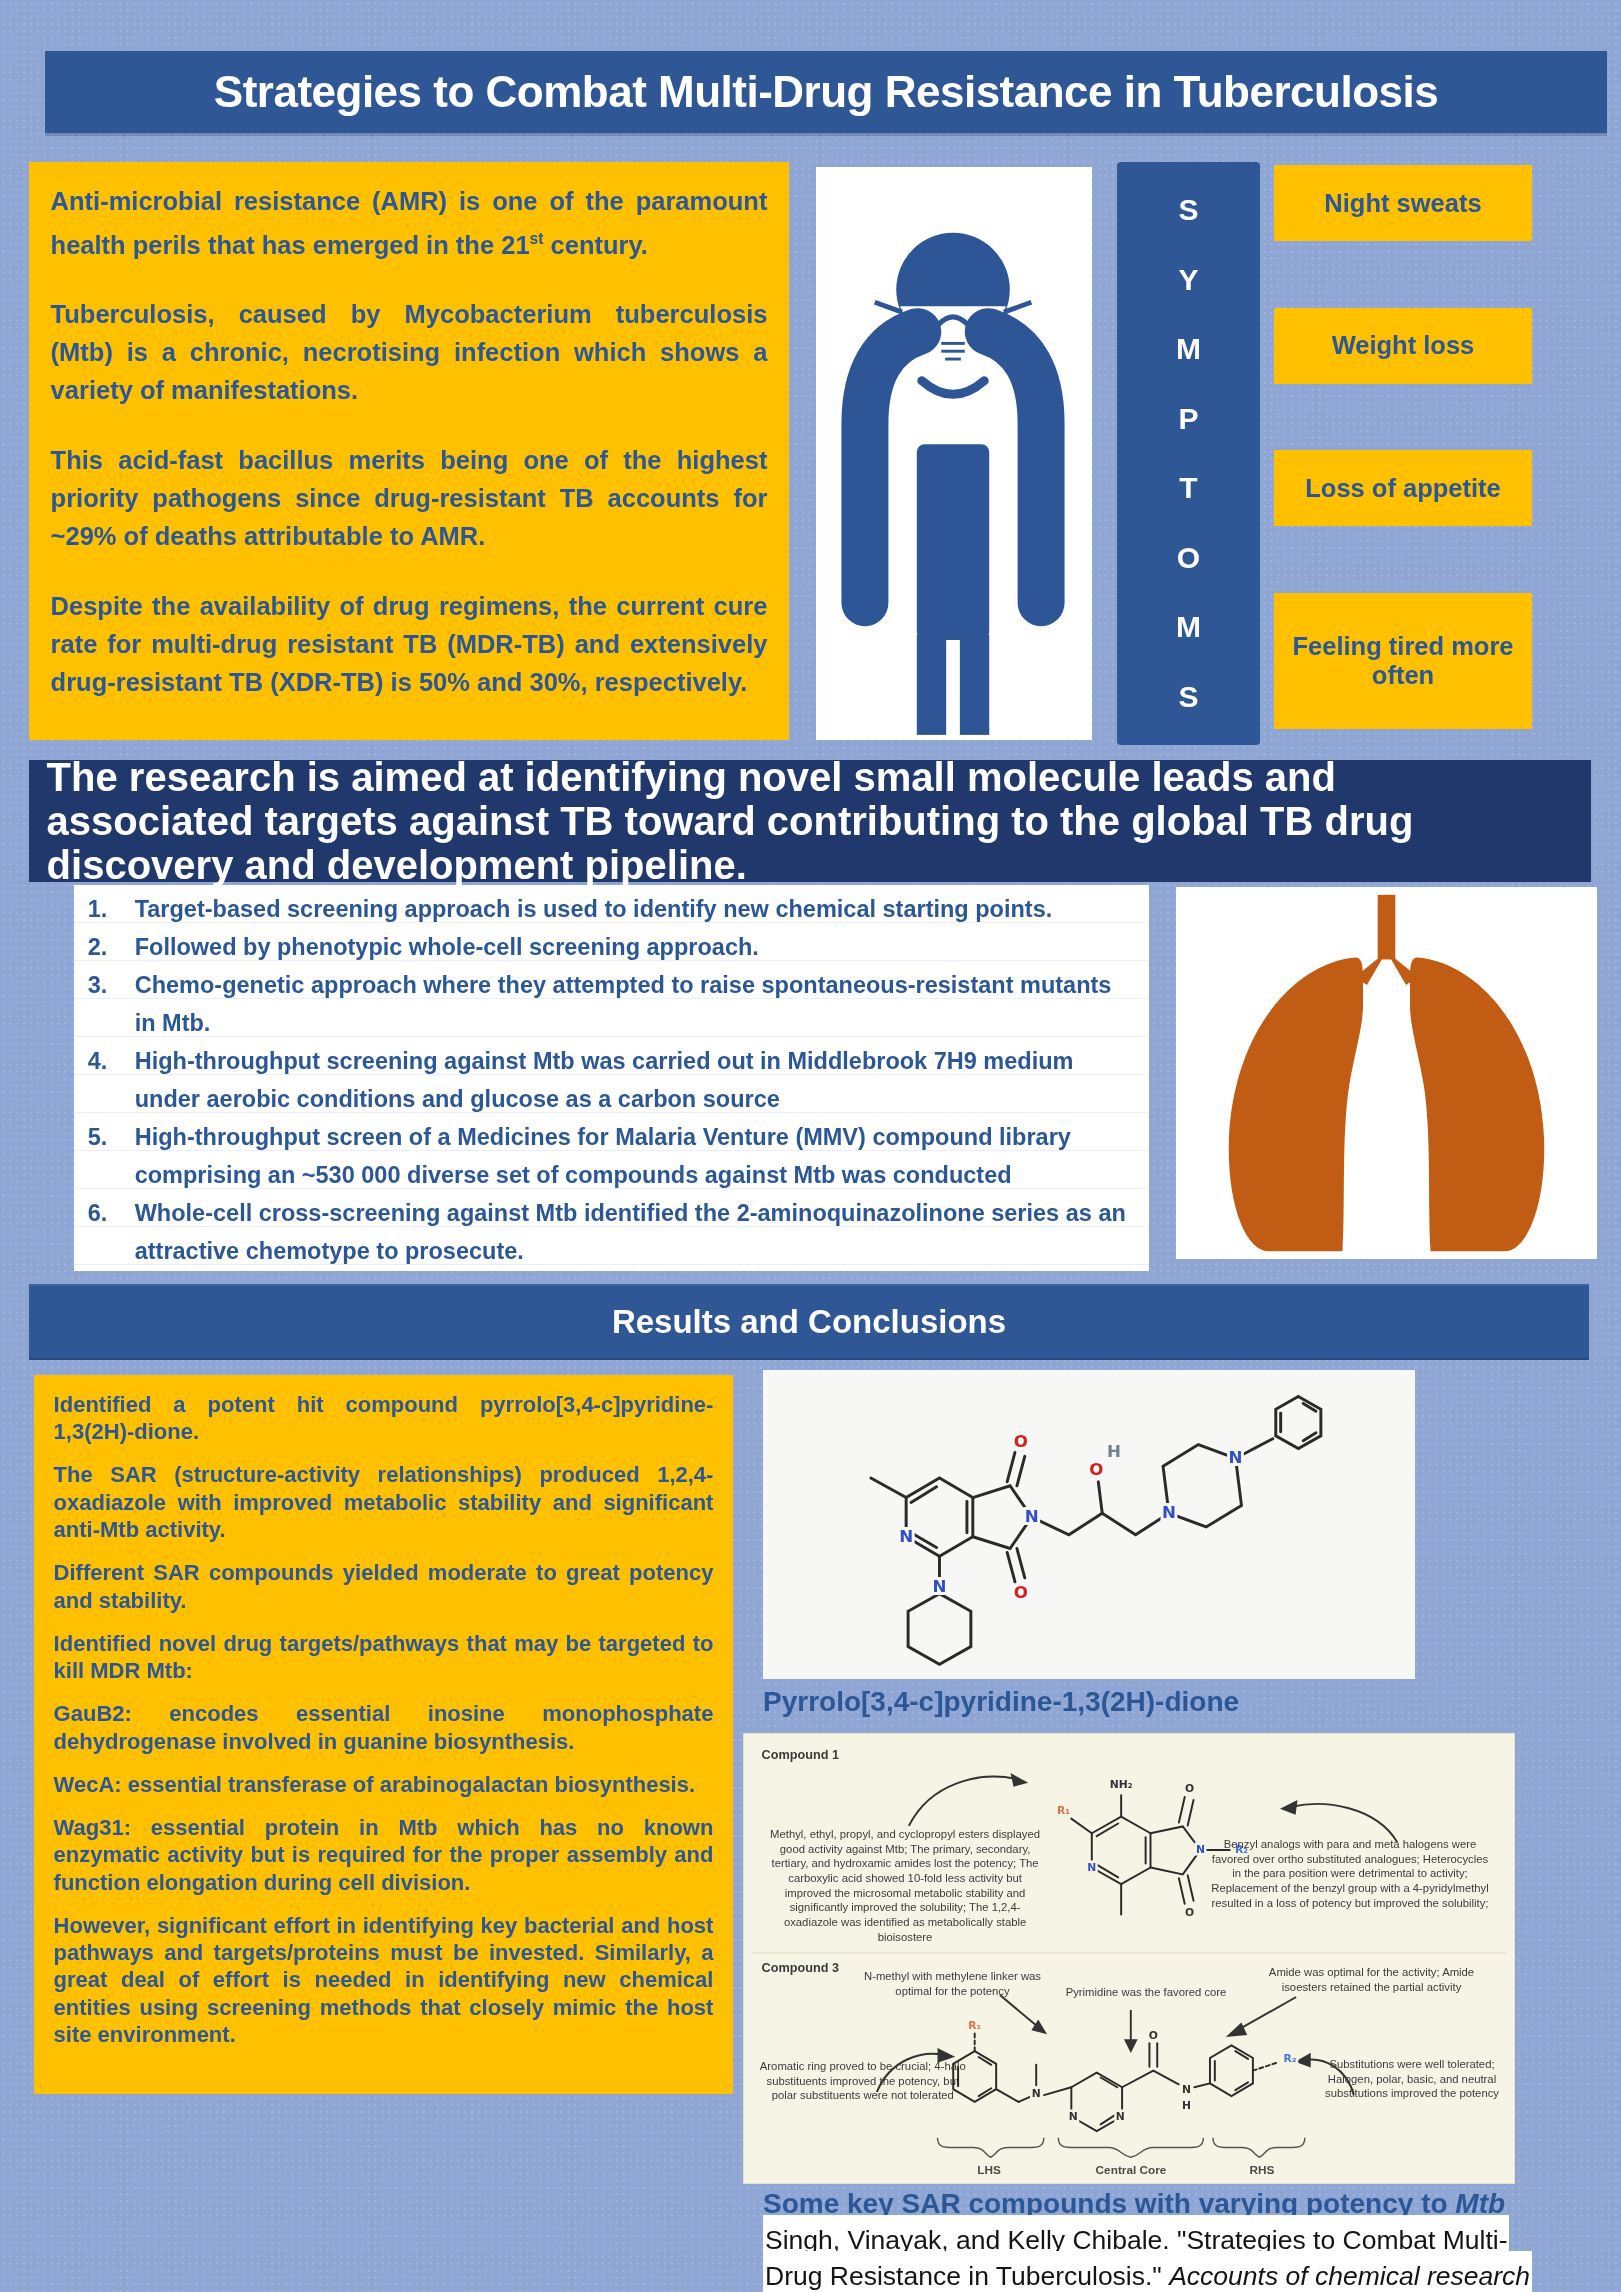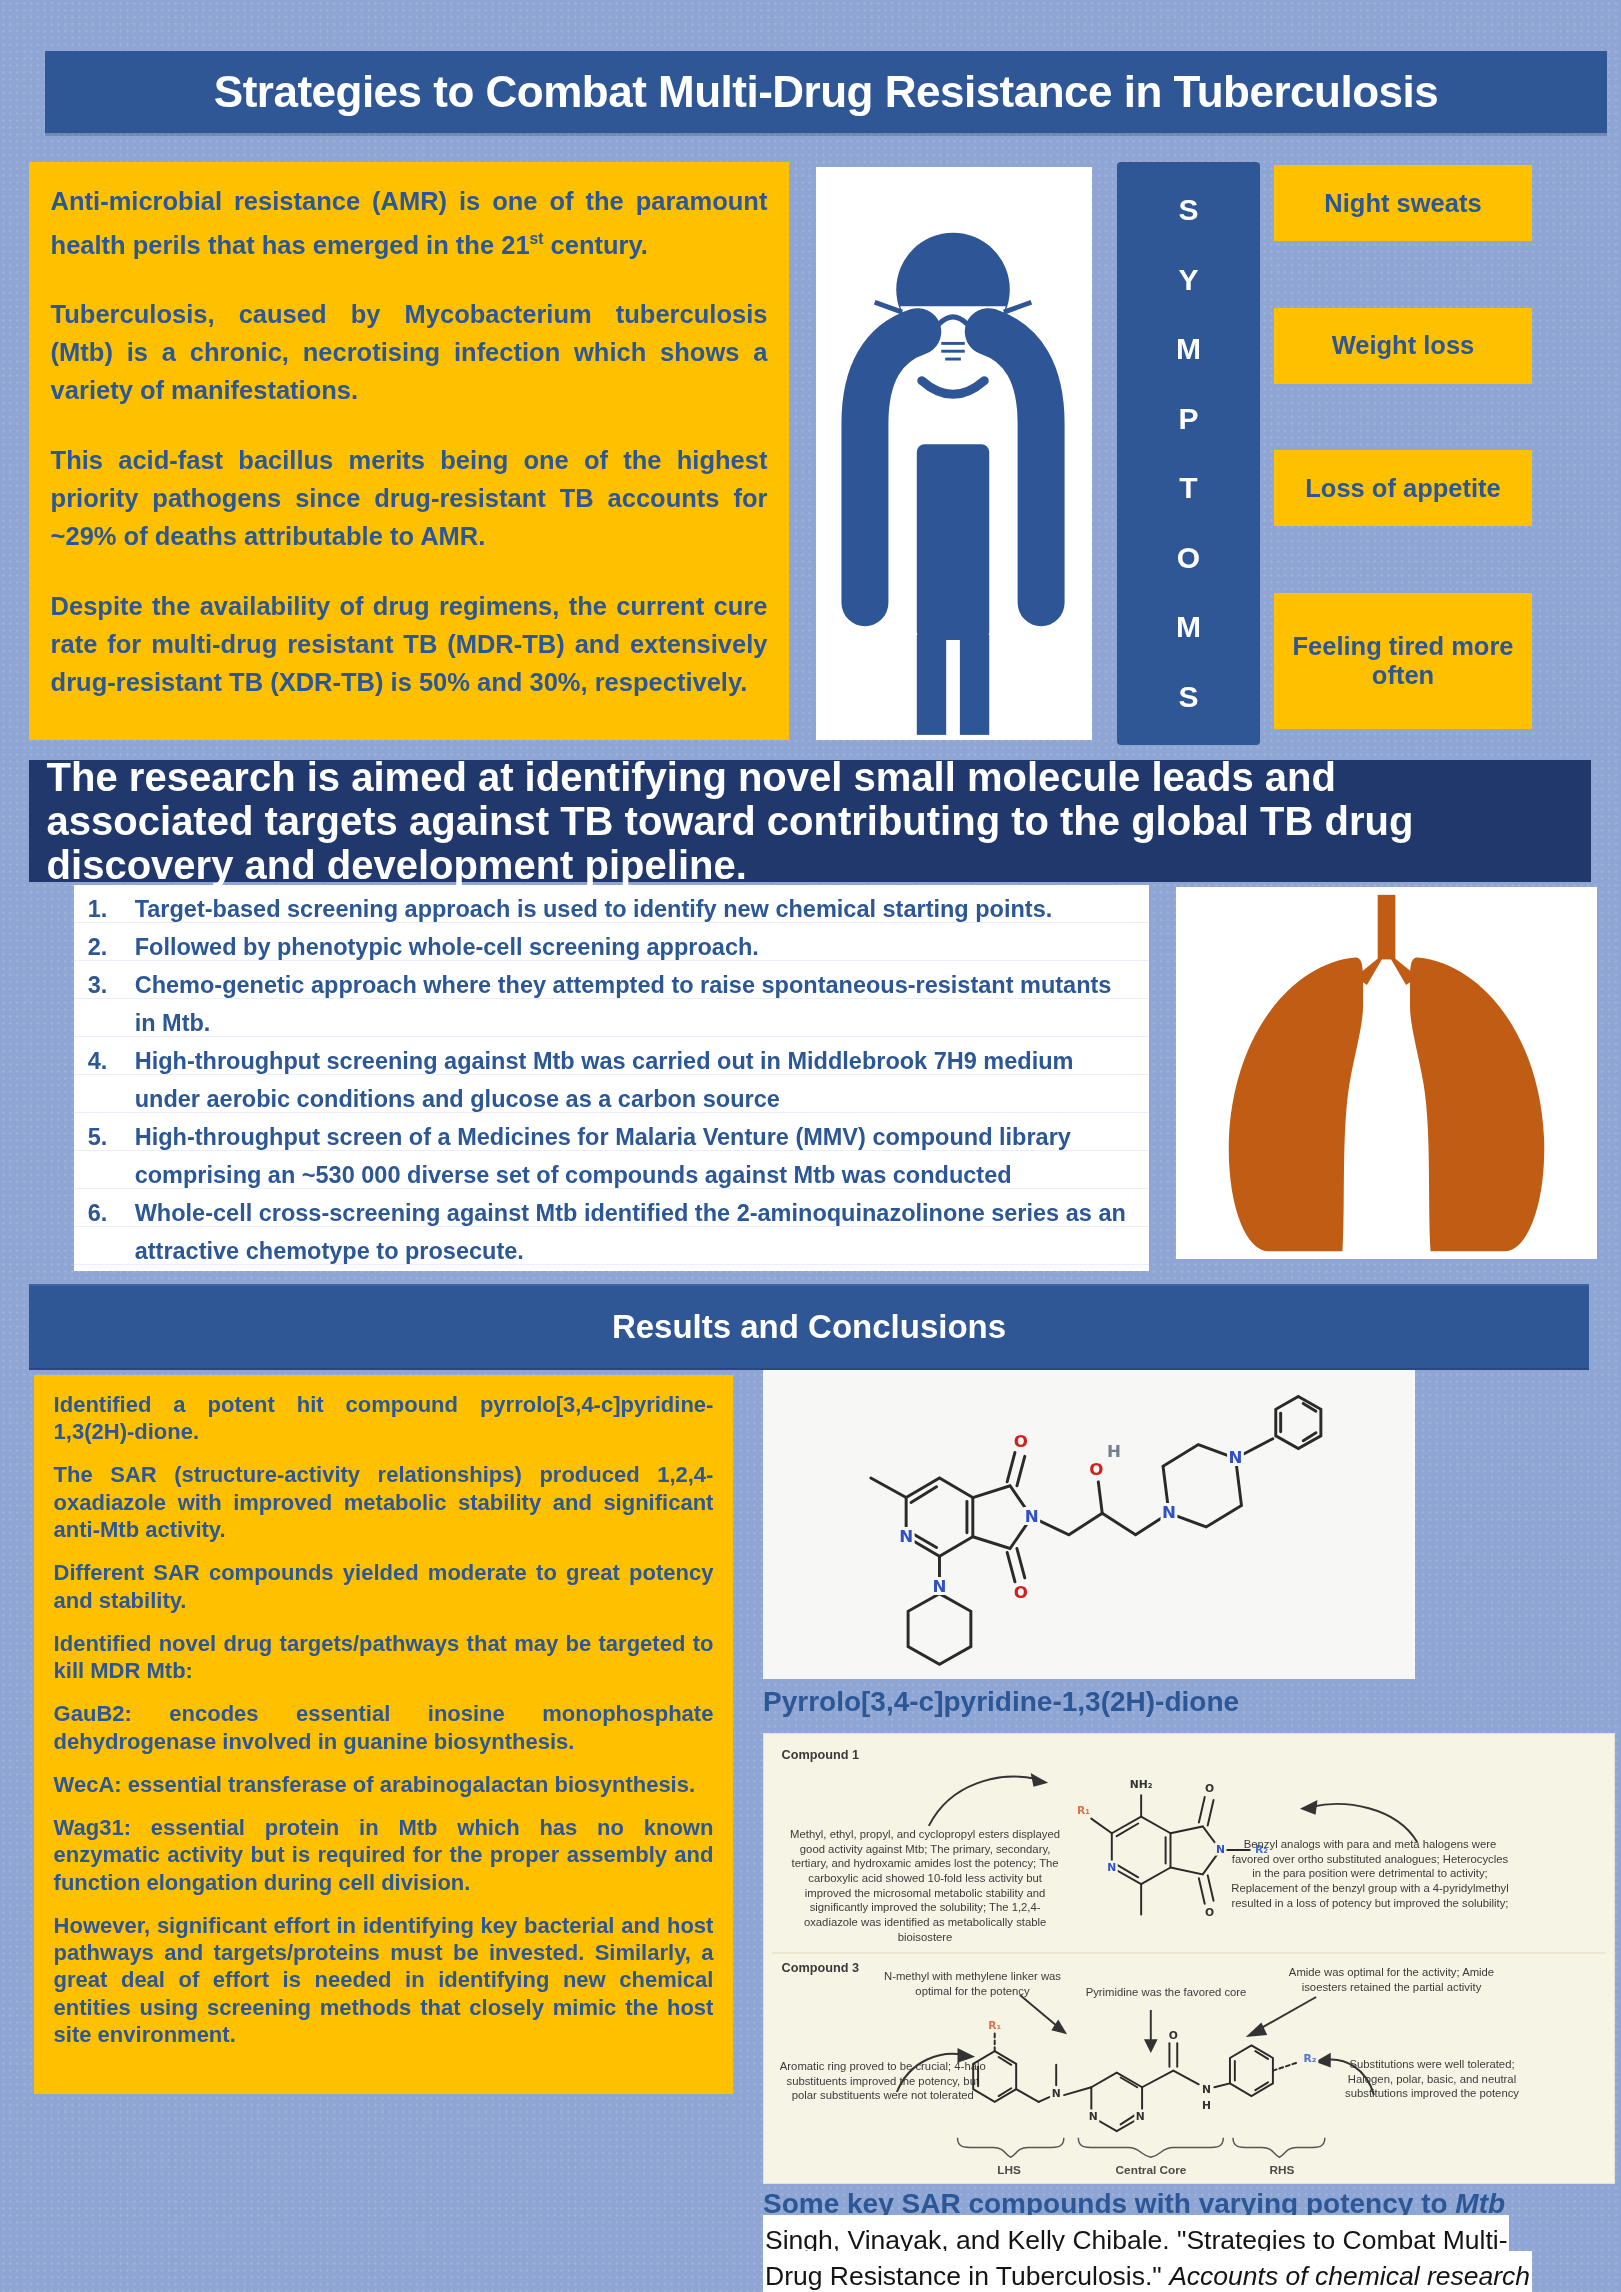--- a/index.html
+++ b/index.html
@@ -39,38 +39,38 @@
   
   .methods{left:74px;top:885px;width:1075px;height:386px;box-sizing:border-box;
     background:repeating-linear-gradient(180deg,#ffffff 0 37px,#e9eef8 37px 38px);
     padding:4.9px 17.6px 0 13.7px;overflow:hidden;color:#2B5797;font-weight:bold;font-size:23.5px;line-height:38px;}
   .m-row{display:flex;}
   .m-num{width:47px;flex:0 0 47px;}
   .m-text{flex:1;}
   
   .lungs-card{left:1176px;top:887px;width:421px;height:372px;background:#fff;}
   
-  .results-bar{left:29px;top:1284px;width:1560px;height:86px;background:#2F5795;
+  .results-bar{left:29px;top:1284px;width:1560px;height:76px;background:#2F5795;
     display:flex;align-items:center;justify-content:center;border-top:2px solid #3d63a0;border-bottom:2px solid #27497e;box-sizing:border-box;}
   .results-bar h2{margin:0;color:#fff;font-size:33px;font-weight:bold;}
   
   .results-box{left:34px;top:1375px;width:699px;height:719px;background:#FFC000;
     color:#2B5797;font-weight:bold;font-size:22px;line-height:27.4px;padding:15.7px 19.6px;box-sizing:border-box;overflow:hidden;}
   .results-box p{margin:0 0 15.7px 0;text-align:justify;}
   
   .molecule-card{left:763px;top:1370px;width:652px;height:309px;background:#F7F7F5;}
   .molecule-caption{left:763px;top:1686px;width:686px;color:#2B5797;font-size:28px;font-weight:bold;}
   
   svg text{font-family:"DejaVu Sans",sans-serif;text-anchor:middle;dominant-baseline:middle;font-weight:bold;paint-order:stroke;}
   .molcard text{font-size:17px;stroke:#F7F7F5;stroke-width:6px;}
   .beige text{font-size:11px;stroke:#F6F4E4;stroke-width:5px;}
   .atom-n{fill:#3050C8;} .atom-o{fill:#D41F1F;} .atom-h{fill:#708090;}
   .atom-r1{fill:#E0714E;} .atom-r2{fill:#4A72D8;} .atom-c{fill:#333;}
   
-  .sar-figure{left:763px;top:1733px;width:852px;height:451px;background:#F6F4E4;border:1px solid #e6e2cd;box-sizing:border-box;}
+  .sar-figure{left:743px;top:1733px;width:772px;height:451px;background:#F6F4E4;border:1px solid #e6e2cd;box-sizing:border-box;}
   .sar-label{position:absolute;font-size:12.7px;color:#3a3a3a;font-weight:bold;}
   .sar-note{position:absolute;font-size:11.3px;line-height:1.3;color:#3b3b3b;text-align:center;}
   .sar-div{position:absolute;left:7.8px;right:7.8px;top:218px;border-top:2px solid #EBE7D2;}
   .brace-label{position:absolute;font-size:11.8px;color:#4a4a4a;font-weight:bold;transform:translateX(-50%);}
   
   .sar-caption{left:763px;top:2188px;width:765px;color:#2B5797;font-size:28px;font-weight:bold;}
   .citation{left:763px;top:2223px;width:776px;font-size:26.5px;line-height:1.35;color:#141414;}
   .citation .hl{background:#fff;box-decoration-break:clone;-webkit-box-decoration-break:clone;padding:10px 2px;}
 </style>
 </head>

